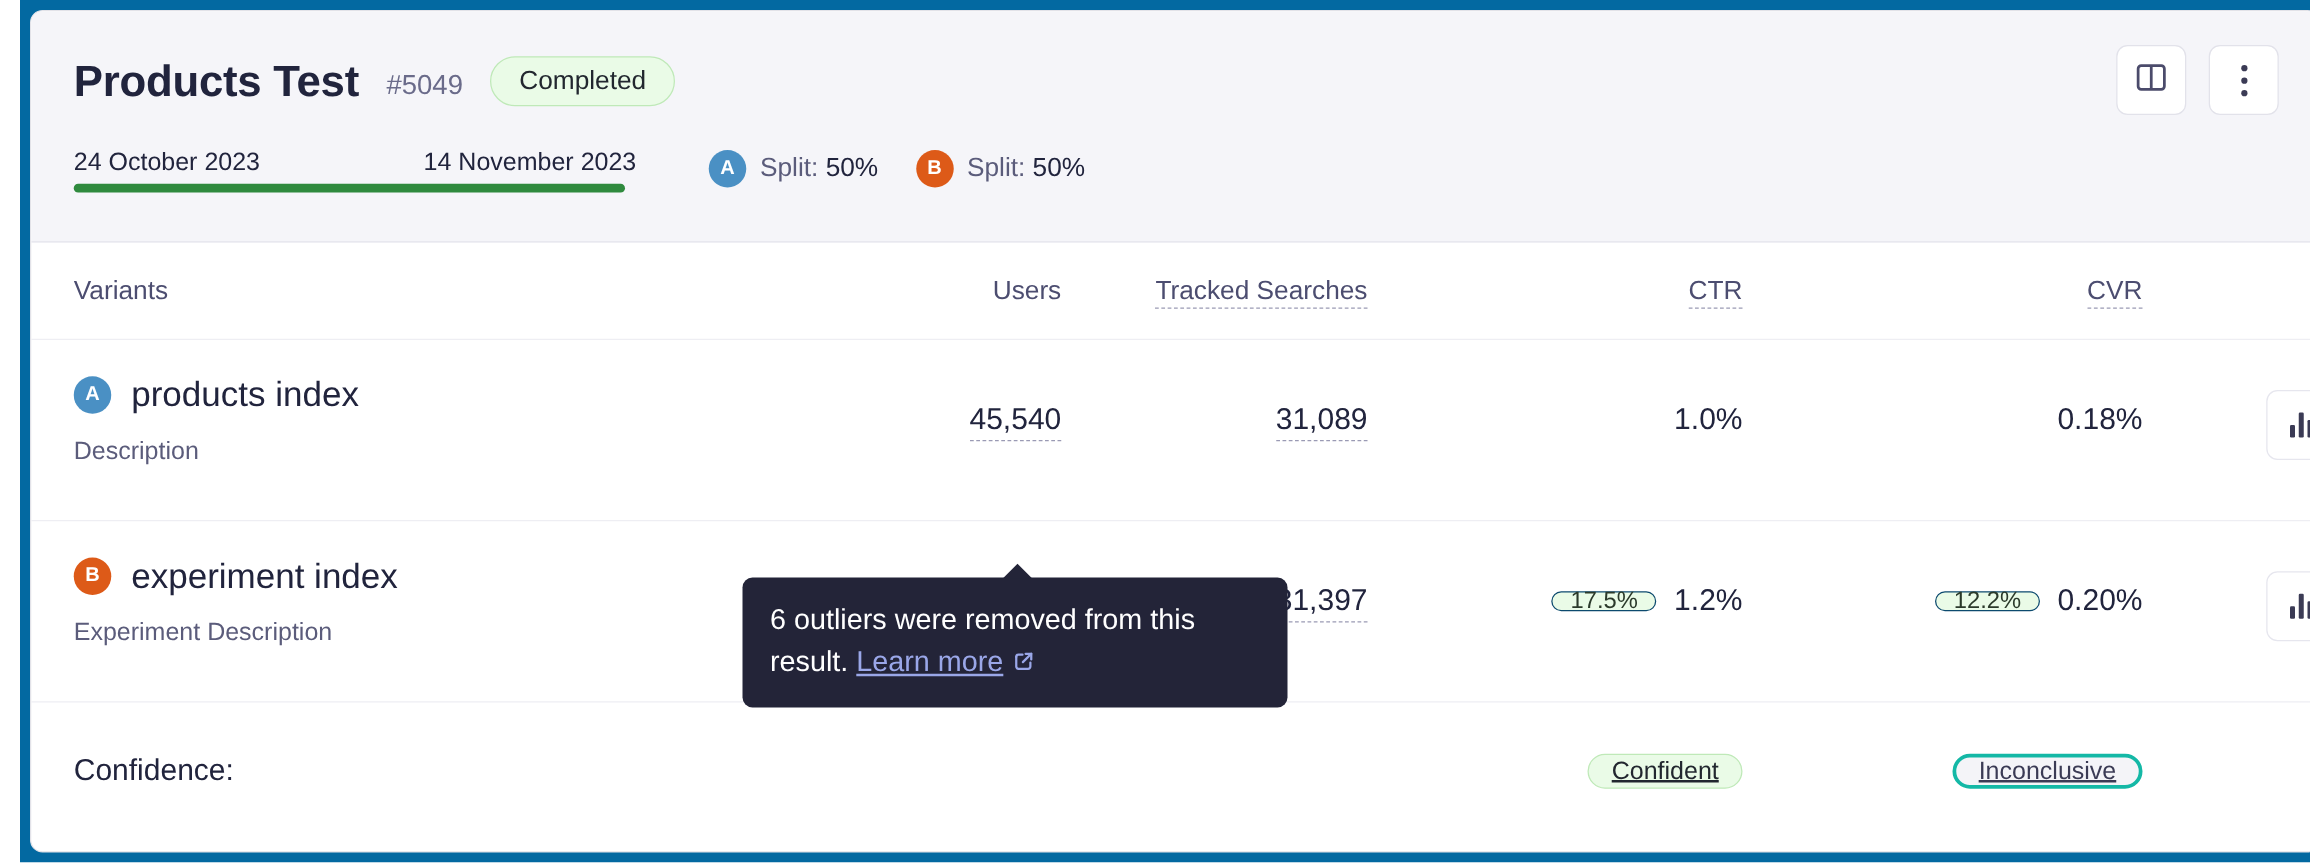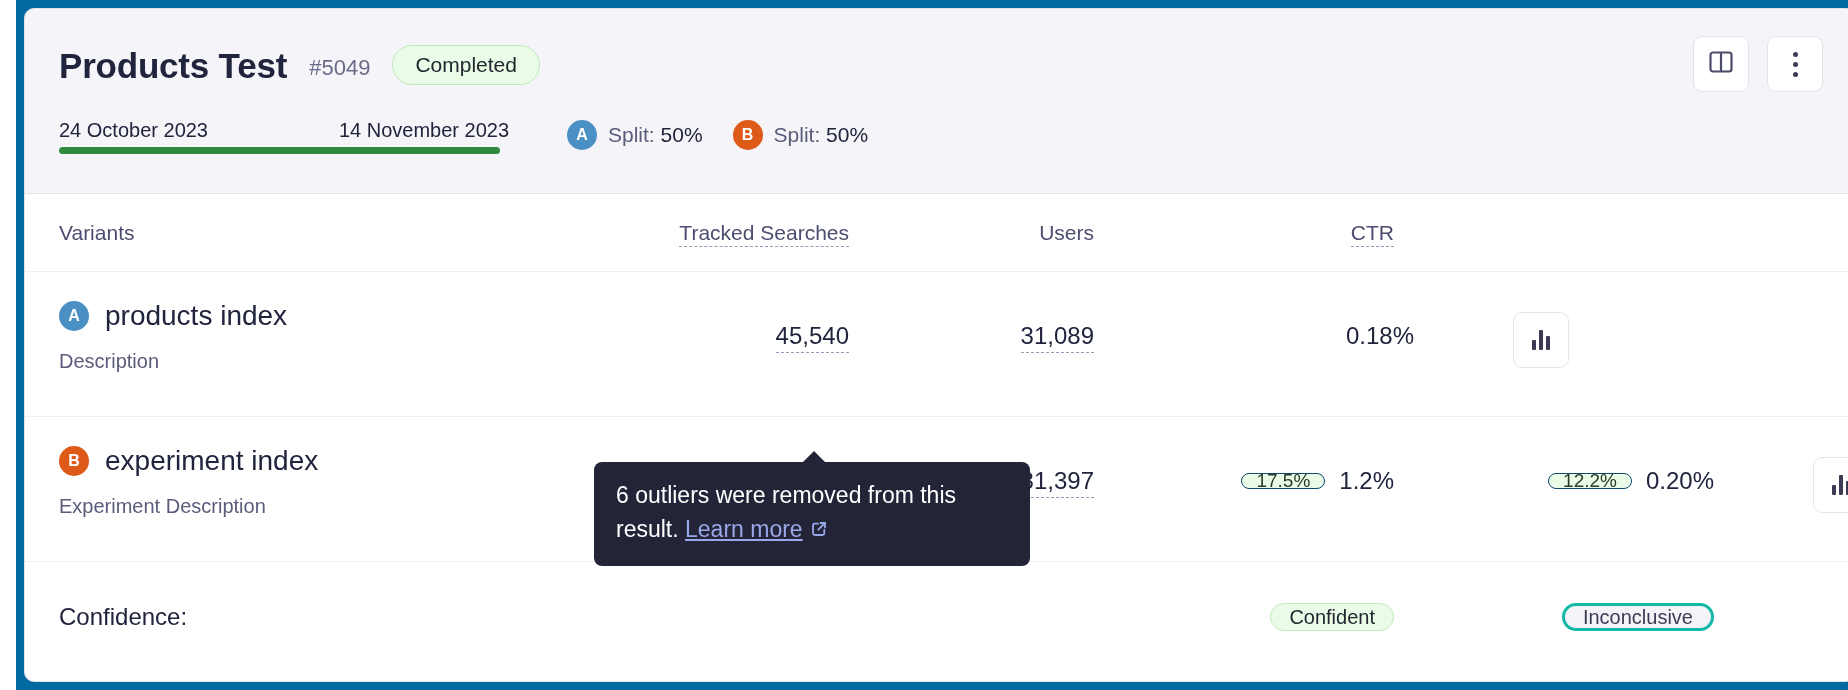--- a/index.html
+++ b/index.html
@@ -296,20 +296,21 @@
   }
 
   .conf-pill {
     display: inline-flex;
     align-items: center;
     justify-content: center;
     height: 28px;
     padding: 0 18px;
     border-radius: 18px;
     font-size: 20px;
+    text-decoration: underline;
   }
   .conf-confident {
     background: #eafbe7;
     border: 1px solid #bfe9b8;
     color: #22272f;
   }
   .conf-inconclusive {
     background: #f4f4f8;
     border: 3px solid #14b8a6;
     color: #3b3b55;
@@ -411,36 +412,42 @@
               <i></i>
           </span>
         </div>
       </div>
     </div>
 
     <div class="table">
 
       <div class="trow header-row">
         <div class="col-variant th">Variants</div>
+        <div class="col-num th">Users</div>
         <div class="col-num th"><span class="dotted">Tracked Searches</span></div>
-        <div class="col-num th">Users</div>
         <div class="col-ctr th"><span class="dotted">CTR</span></div>
+        <div class="col-cvr th"><span class="dotted">CVR</span></div>
         <div class="col-action"></div>
       </div>
 
       <div class="trow variant-row">
         <div class="col-variant">
           <div class="variant-main">
             <span class="badge-circle badge-a">A</span>
             <span class="variant-name">products index</span>
           </div>
           <div class="variant-desc">Description</div>
         </div>
         <div class="col-num"><span class="val dotted">45,540</span></div>
         <div class="col-num"><span class="val dotted">31,089</span></div>
+        <div class="col-ctr">
+            <div class="metric-cell">
+              <span class="val" style="padding-top:0">1.0%</span>
+            </div>
+          </div>
         <div class="col-cvr">
             <div class="metric-cell">
               <span class="val" style="padding-top:0">0.18%</span>
             </div>
           </div>
         <div class="col-action">
           <div class="chart-btn">
             <i></i>
               <i></i>
               <i></i>

